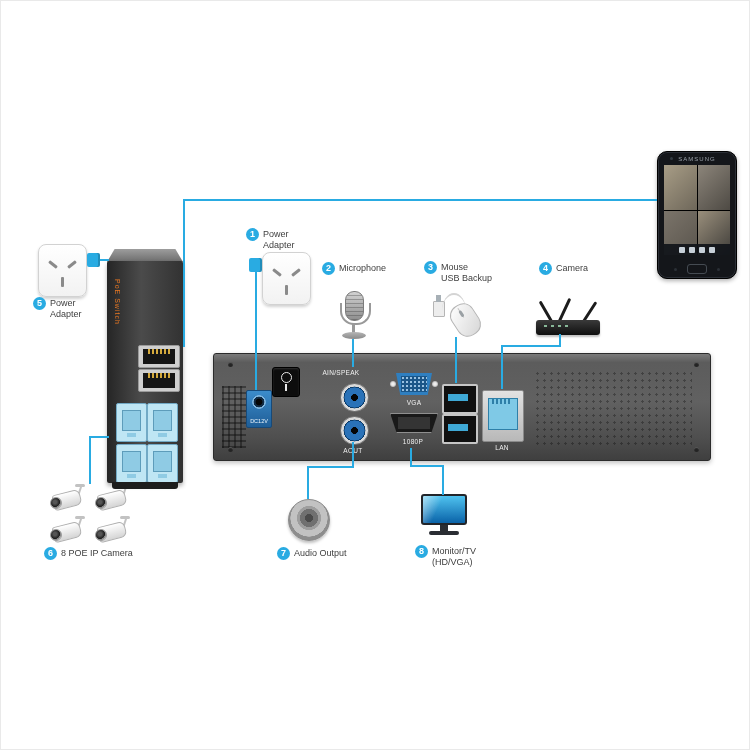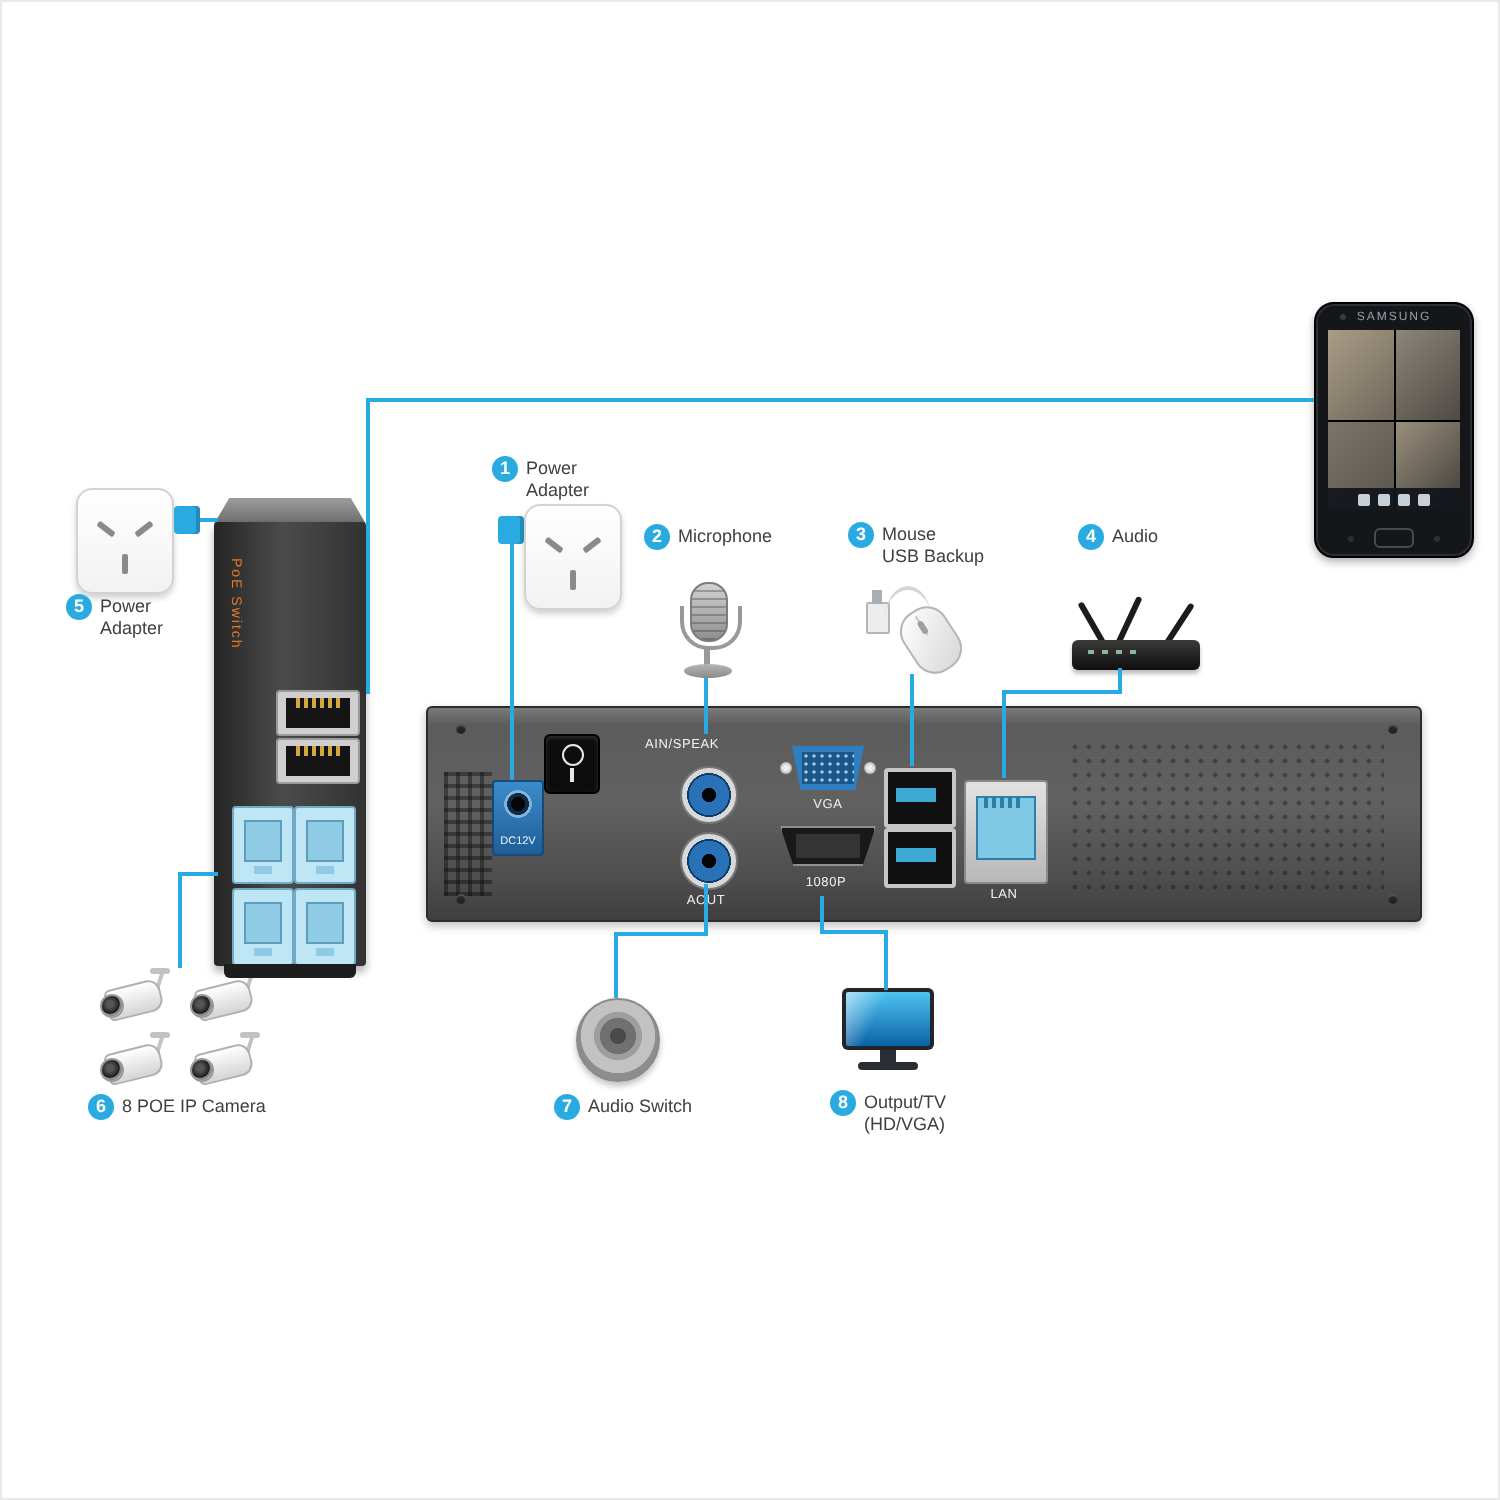--- a/index.html
+++ b/index.html
@@ -163,38 +163,38 @@
     <span class="badge">2</span>
     <span class="ctxt">Microphone</span>
   </div>
   <div class="callout" style="left:423px;top:260px">
     <span class="badge">3</span>
     <span class="ctxt">Mouse
 USB Backup</span>
   </div>
   <div class="callout" style="left:538px;top:261px">
     <span class="badge">4</span>
-    <span class="ctxt">Audio</span>
+    <span class="ctxt">Camera</span>
   </div>
   <div class="callout" style="left:32px;top:296px">
     <span class="badge">5</span>
     <span class="ctxt">Power
 Adapter</span>
   </div>
   <div class="callout" style="left:43px;top:546px">
     <span class="badge">6</span>
     <span class="ctxt">8 POE IP Camera</span>
   </div>
   <div class="callout" style="left:276px;top:546px">
     <span class="badge">7</span>
-    <span class="ctxt">Audio Switch</span>
+    <span class="ctxt">Audio Output</span>
   </div>
   <div class="callout" style="left:414px;top:544px">
     <span class="badge">8</span>
-    <span class="ctxt">Output/TV
+    <span class="ctxt">Monitor/TV
 (HD/VGA)</span>
   </div>
 
   <div class="outlet" style="left:37px;top:243px">
       <i class="sl"></i>
       <i class="sr"></i>
       <i class="sb"></i>
     </div>
   <div class="plug" style="left:86px;top:252px"></div>
   <div class="outlet" style="left:261px;top:251px">

